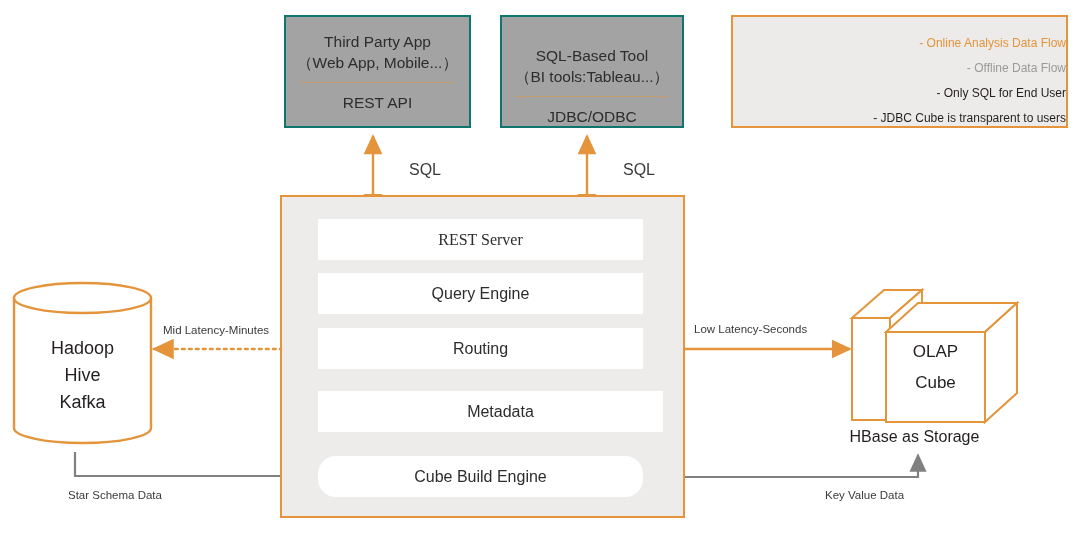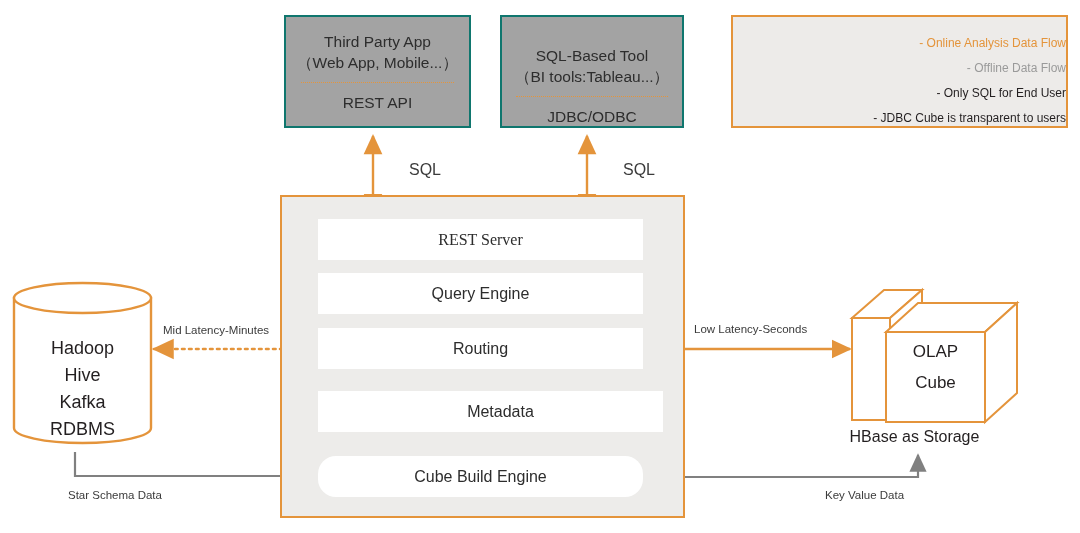--- a/index.html
+++ b/index.html
@@ -184,21 +184,20 @@
   </div>
   <div class="layer-box" style="left:318px;top:456px;width:325px;height:41px;border-radius:18px;">
     <span>Cube Build Engine</span>
   </div>
 
   <div class="cyl" style="left:14px;top:283px;width:137px;height:160px;">
     <div class="cyl-text" style="top:52px;">
       <div>Hadoop</div>
       <div>Hive</div>
       <div>Kafka</div>
-      <div>RDBMS</div>
     </div>
   </div>
 
   <div class="cube-text" style="left:886px;top:336px;width:99px;">
     <div>OLAP</div>
     <div>Cube</div>
   </div>
   <div class="cube-caption" style="left:824px;top:428px;width:181px;">HBase  as Storage</div>
 
   <div class="edge-label sql" style="left:385px;top:161px;">SQL</div>

